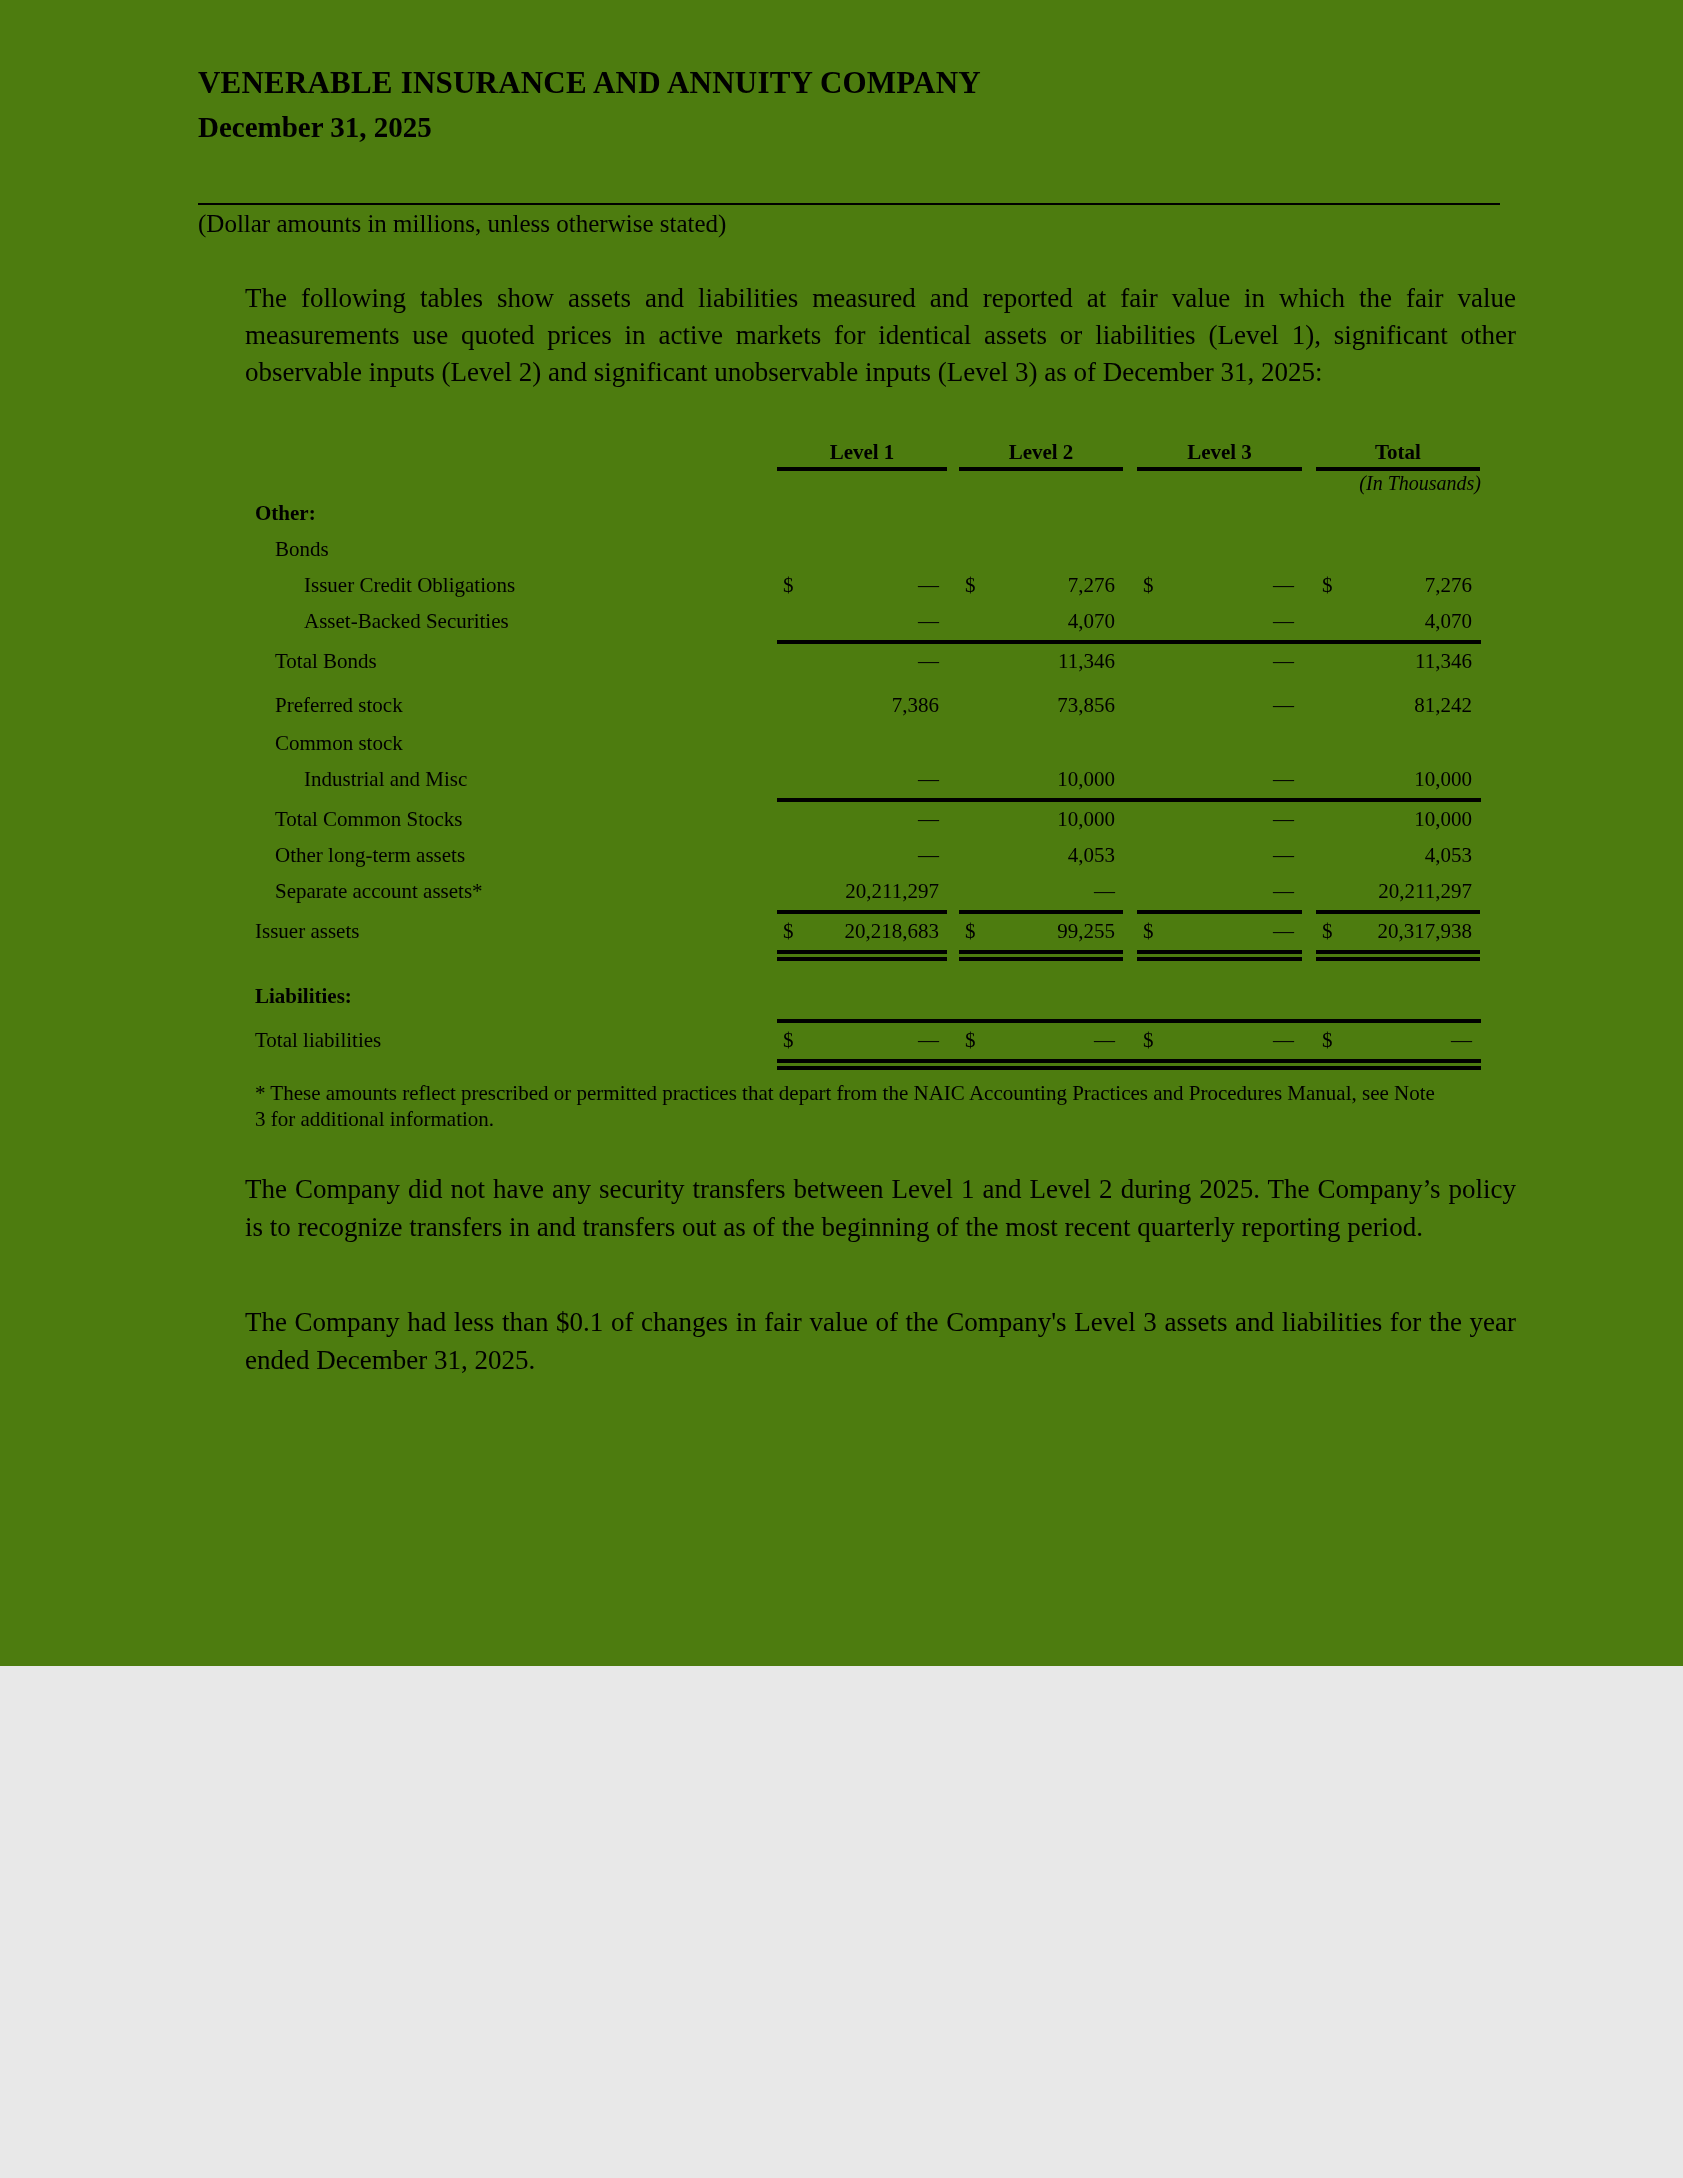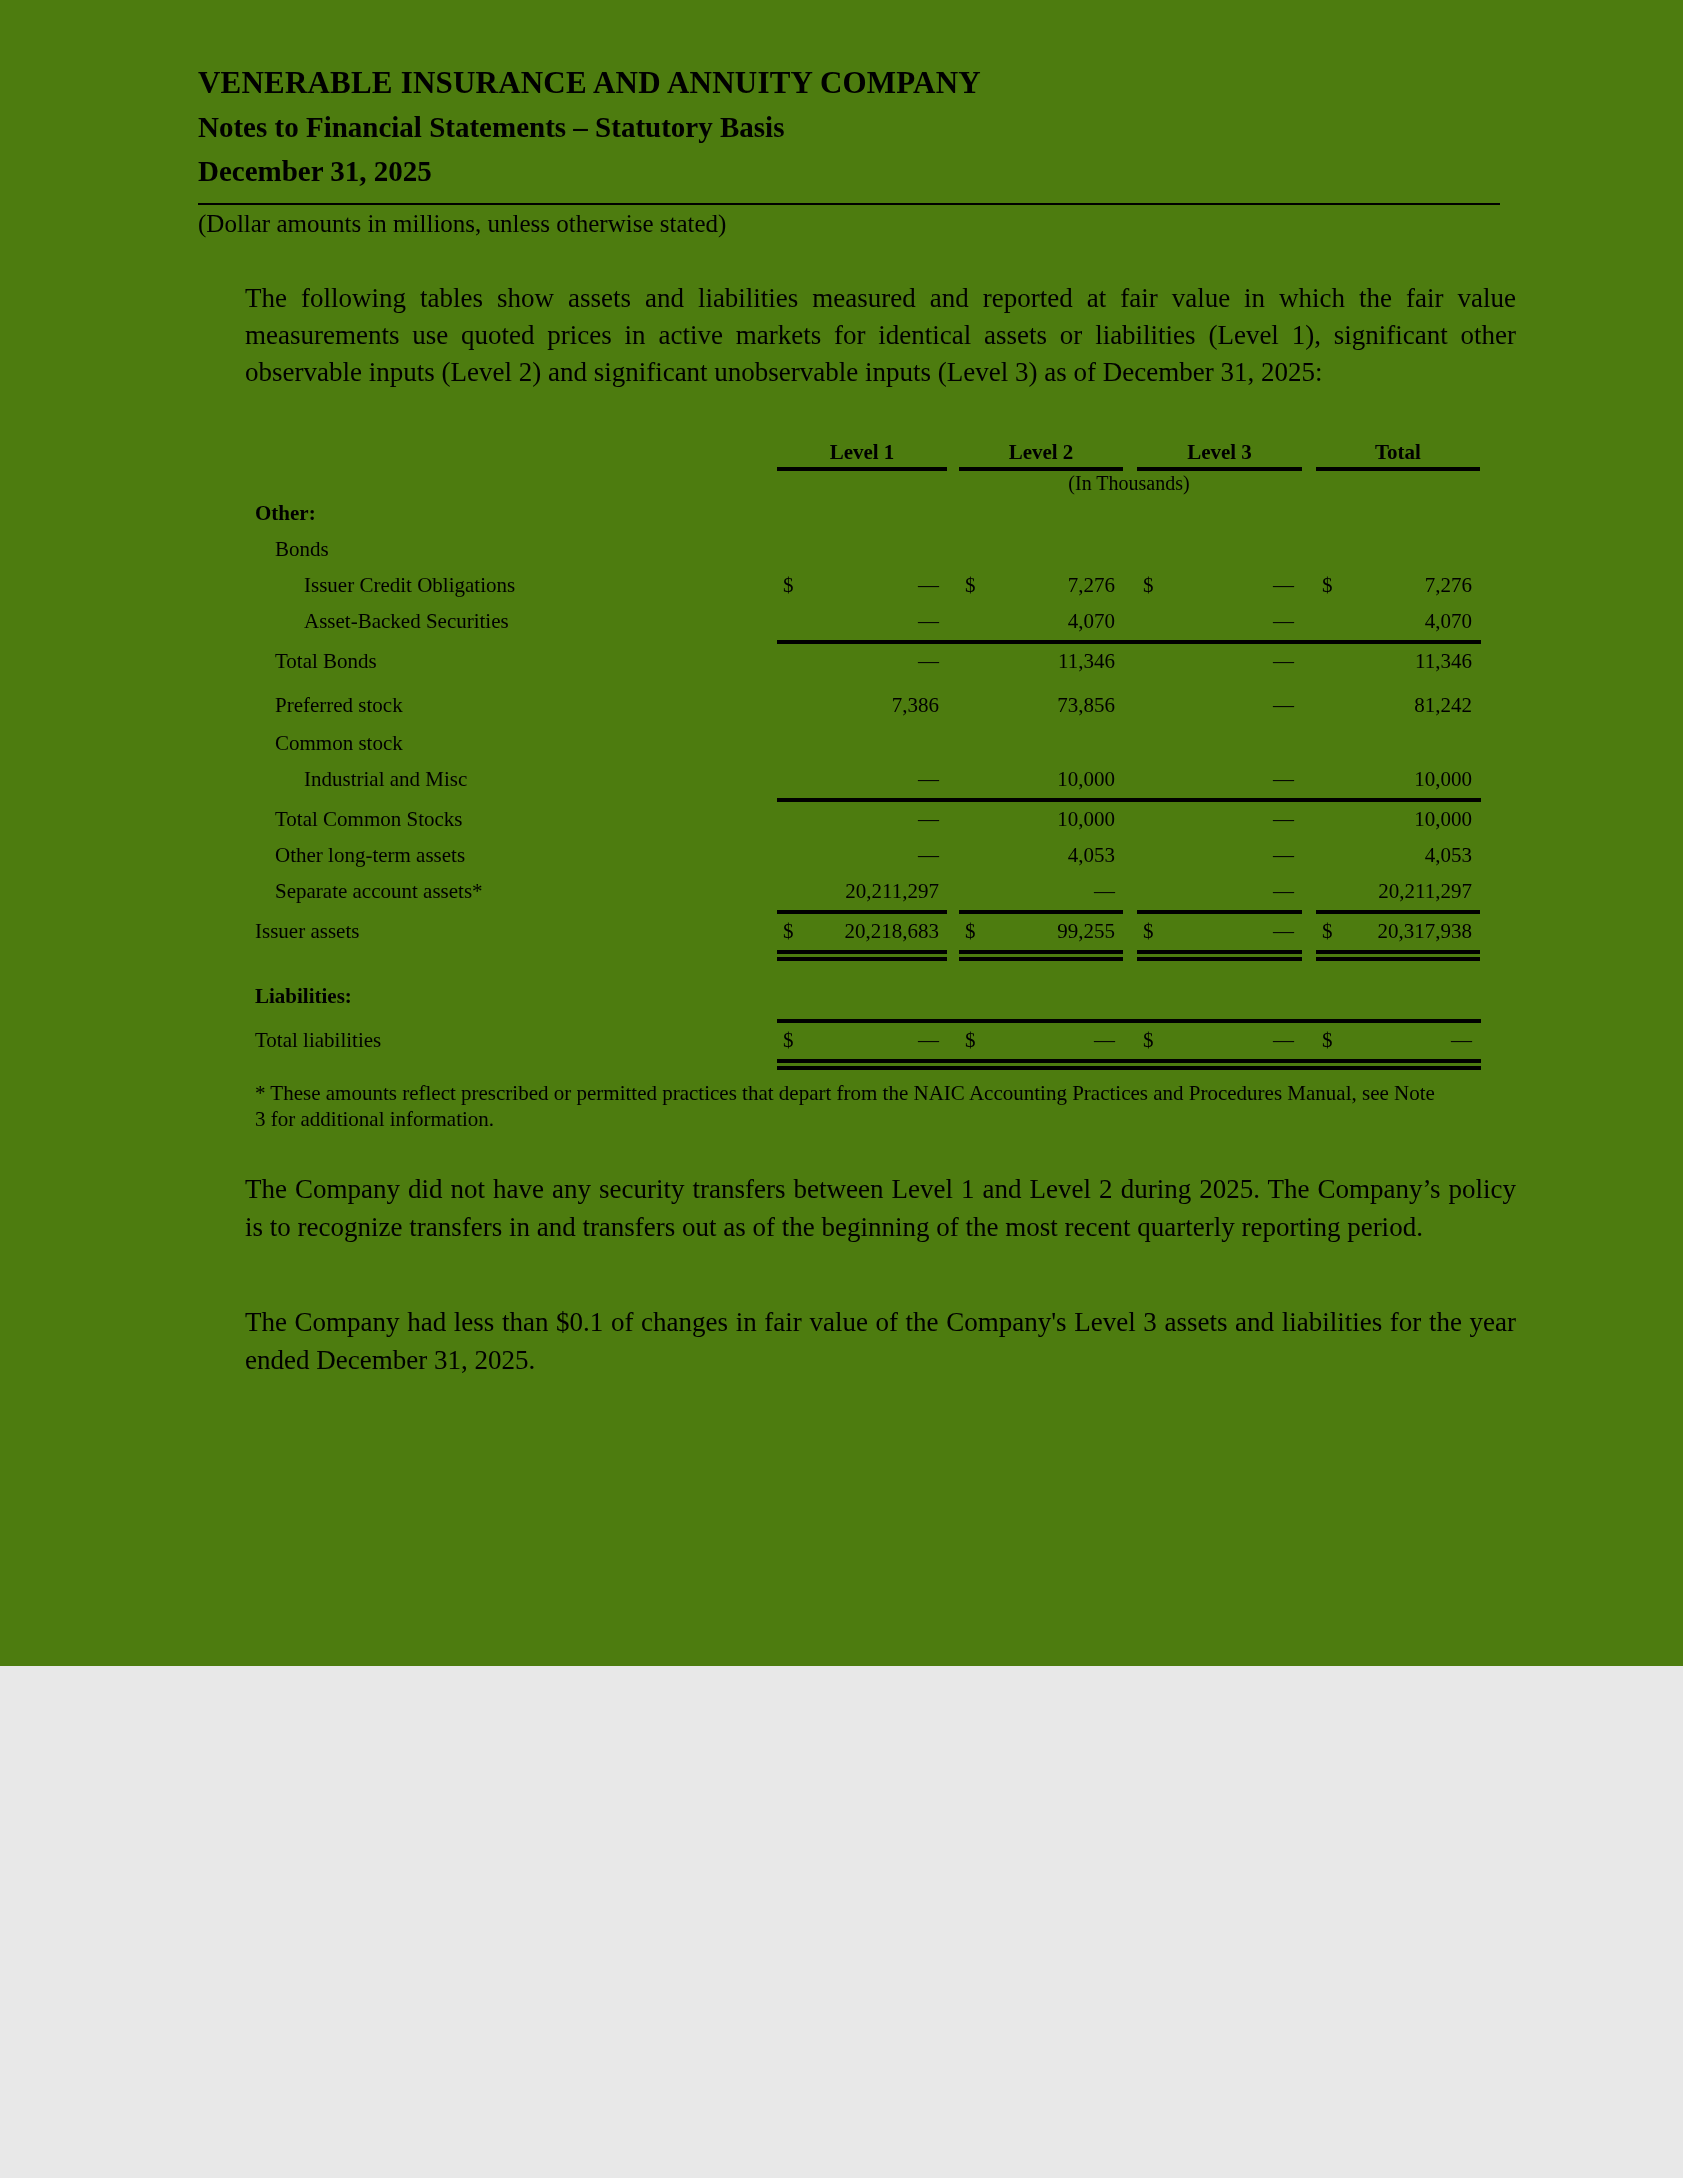--- a/index.html
+++ b/index.html
@@ -34,41 +34,40 @@
   .hdr-row{height:28px;padding-bottom:0;}
   .hdr-row .hc{font-weight:bold;font-size:21px;text-align:center;border-bottom:4px solid #000000;padding-bottom:2px;}
   .c-label{grid-column:1;white-space:nowrap;}
   .n1{grid-column:2;} .n2{grid-column:4;} .n3{grid-column:6;} .n4{grid-column:8;}
   .num{display:flex;align-items:baseline;}
   .cur{padding-left:6px;}
   .val{margin-left:auto;padding-right:8px;white-space:nowrap;}
   .bold{font-weight:bold;}
   .ind1{padding-left:20px;}
   .ind2{padding-left:49px;}
-  .units-row{margin-left:522px;width:704px;text-align:center;font-size:20px;height:24px;margin-top:4px;}
+  .units-row{margin-left:522px;width:704px;text-align:right;font-style:italic;font-size:20px;height:24px;margin-top:4px;}
   
   .sline{height:4px;background:#000;}
   .dline{height:11px;border-top:4px solid #000;border-bottom:4px solid #000;box-sizing:border-box;background:transparent;}
   .dline2{height:11px;border-top:4px solid #000;border-bottom:4px solid #000;box-sizing:border-box;}
   .cont{margin-left:522px;width:704px;}
   .seg-row{height:auto;padding-bottom:0;align-items:start;}
   .mt2{margin-top:2px;} .mt4{margin-top:4px;} .mt6{margin-top:18px;} .mt8{margin-top:8px;}
   .footnote{margin-top:10px;width:1188px;font-size:21px;line-height:26px;}
   
   .page-num{position:absolute;left:0;top:2107px;width:1683px;text-align:center;font-size:26px;}
   .rule-bottom{position:absolute;left:54px;top:2146px;width:1606px;height:9px;background:#141414;}
 </style>
 </head>
 <body>
 
 <div class="page">
 
   <div class="hdr-block">
     <div class="doc-title">VENERABLE INSURANCE AND ANNUITY COMPANY</div>
-    <div class="doc-sub">Notes to Financial Statements – Statutory Basis</div>
     <div class="doc-date">December 31, 2025</div>
   </div>
   <div class="rule-top"></div>
   <div class="scale-note">(Dollar amounts in millions, unless otherwise stated)</div>
 
   <div class="para intro">The following tables show assets and liabilities measured and reported at fair value in which the fair value measurements use quoted prices in active markets for identical assets or liabilities (Level 1), significant other observable inputs (Level 2) and significant unobservable inputs (Level 3) as of December 31, 2025:</div>
 
   <div class="fv-table">
 
     <div class="trow hdr-row">

